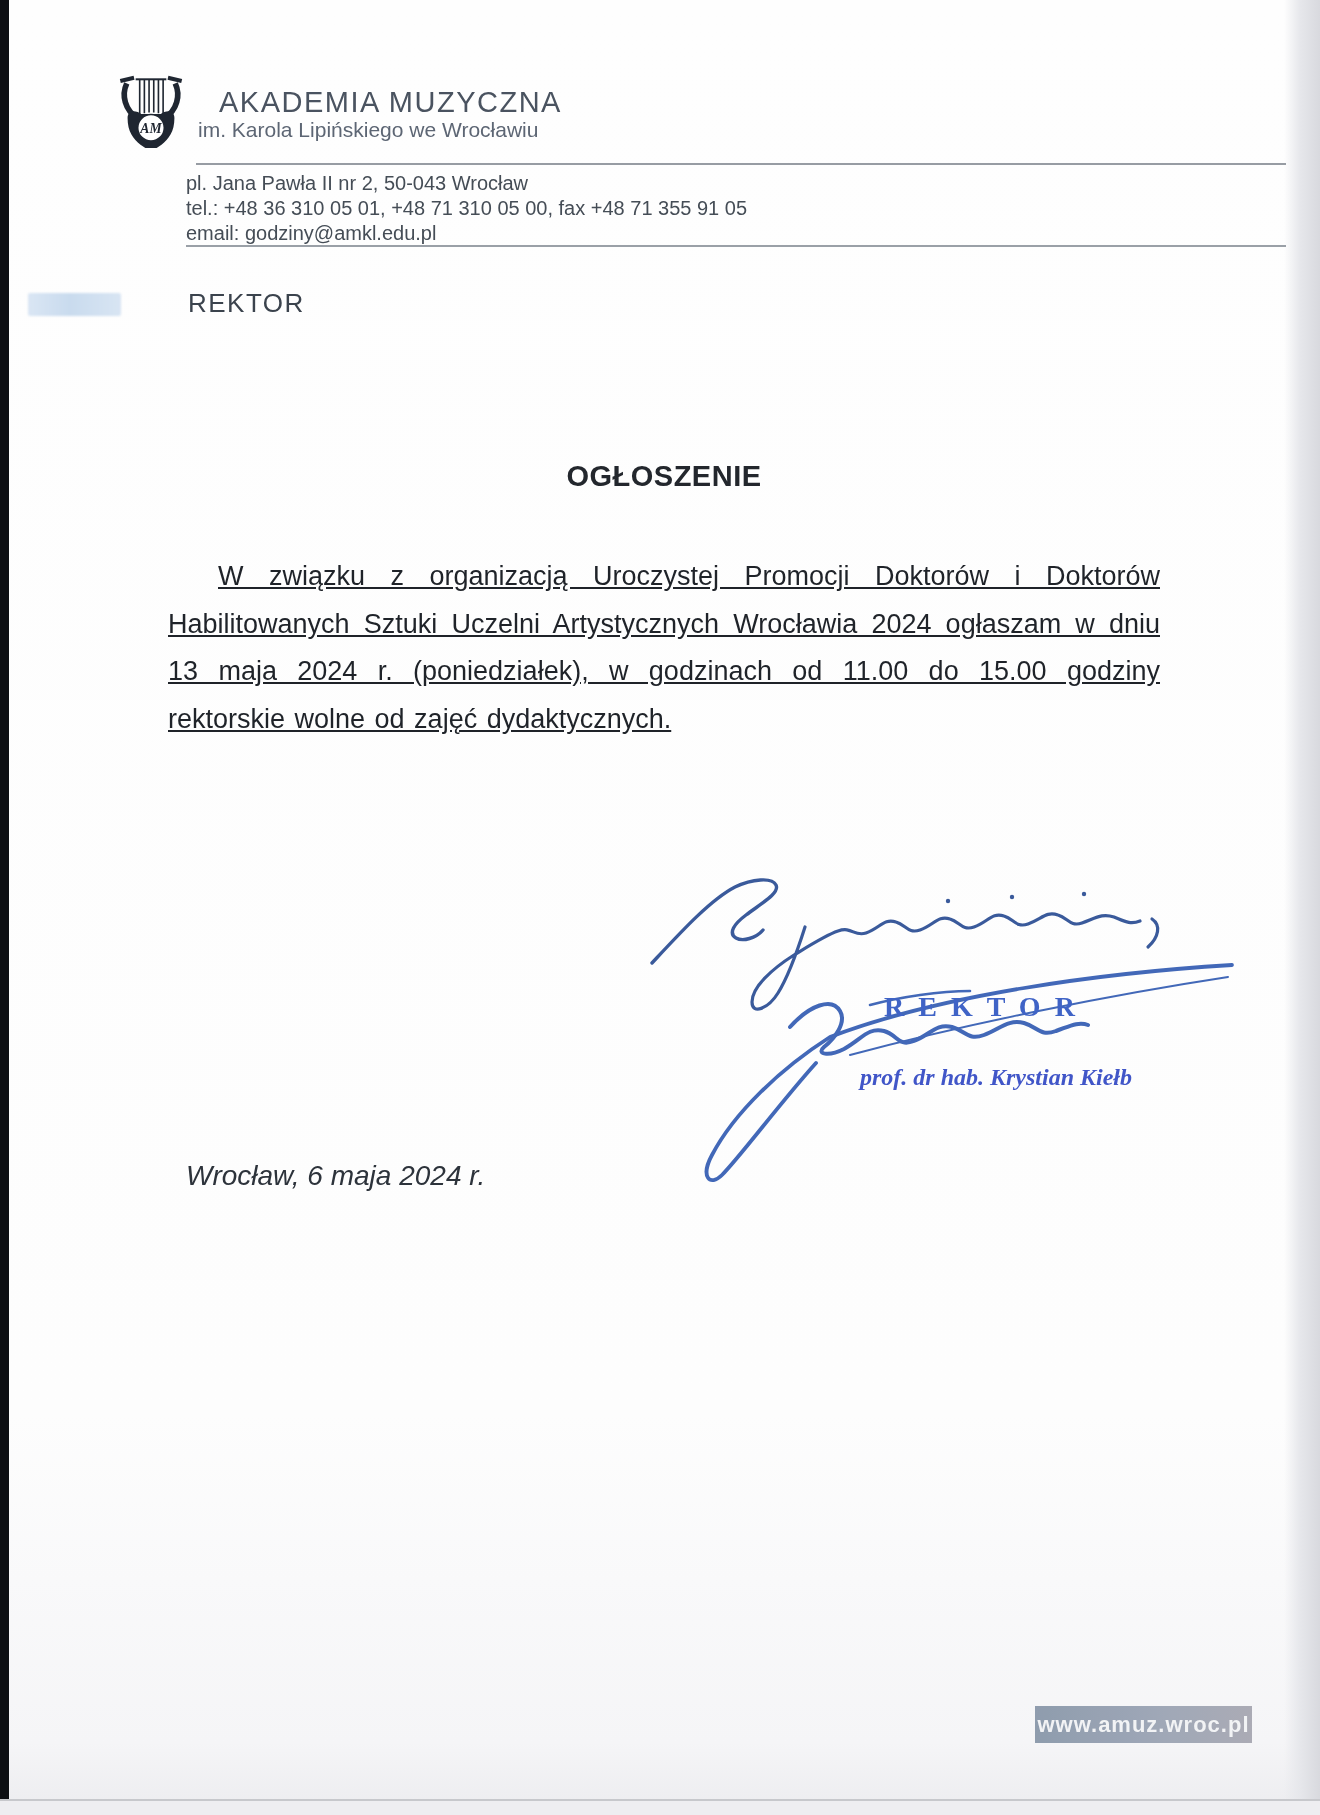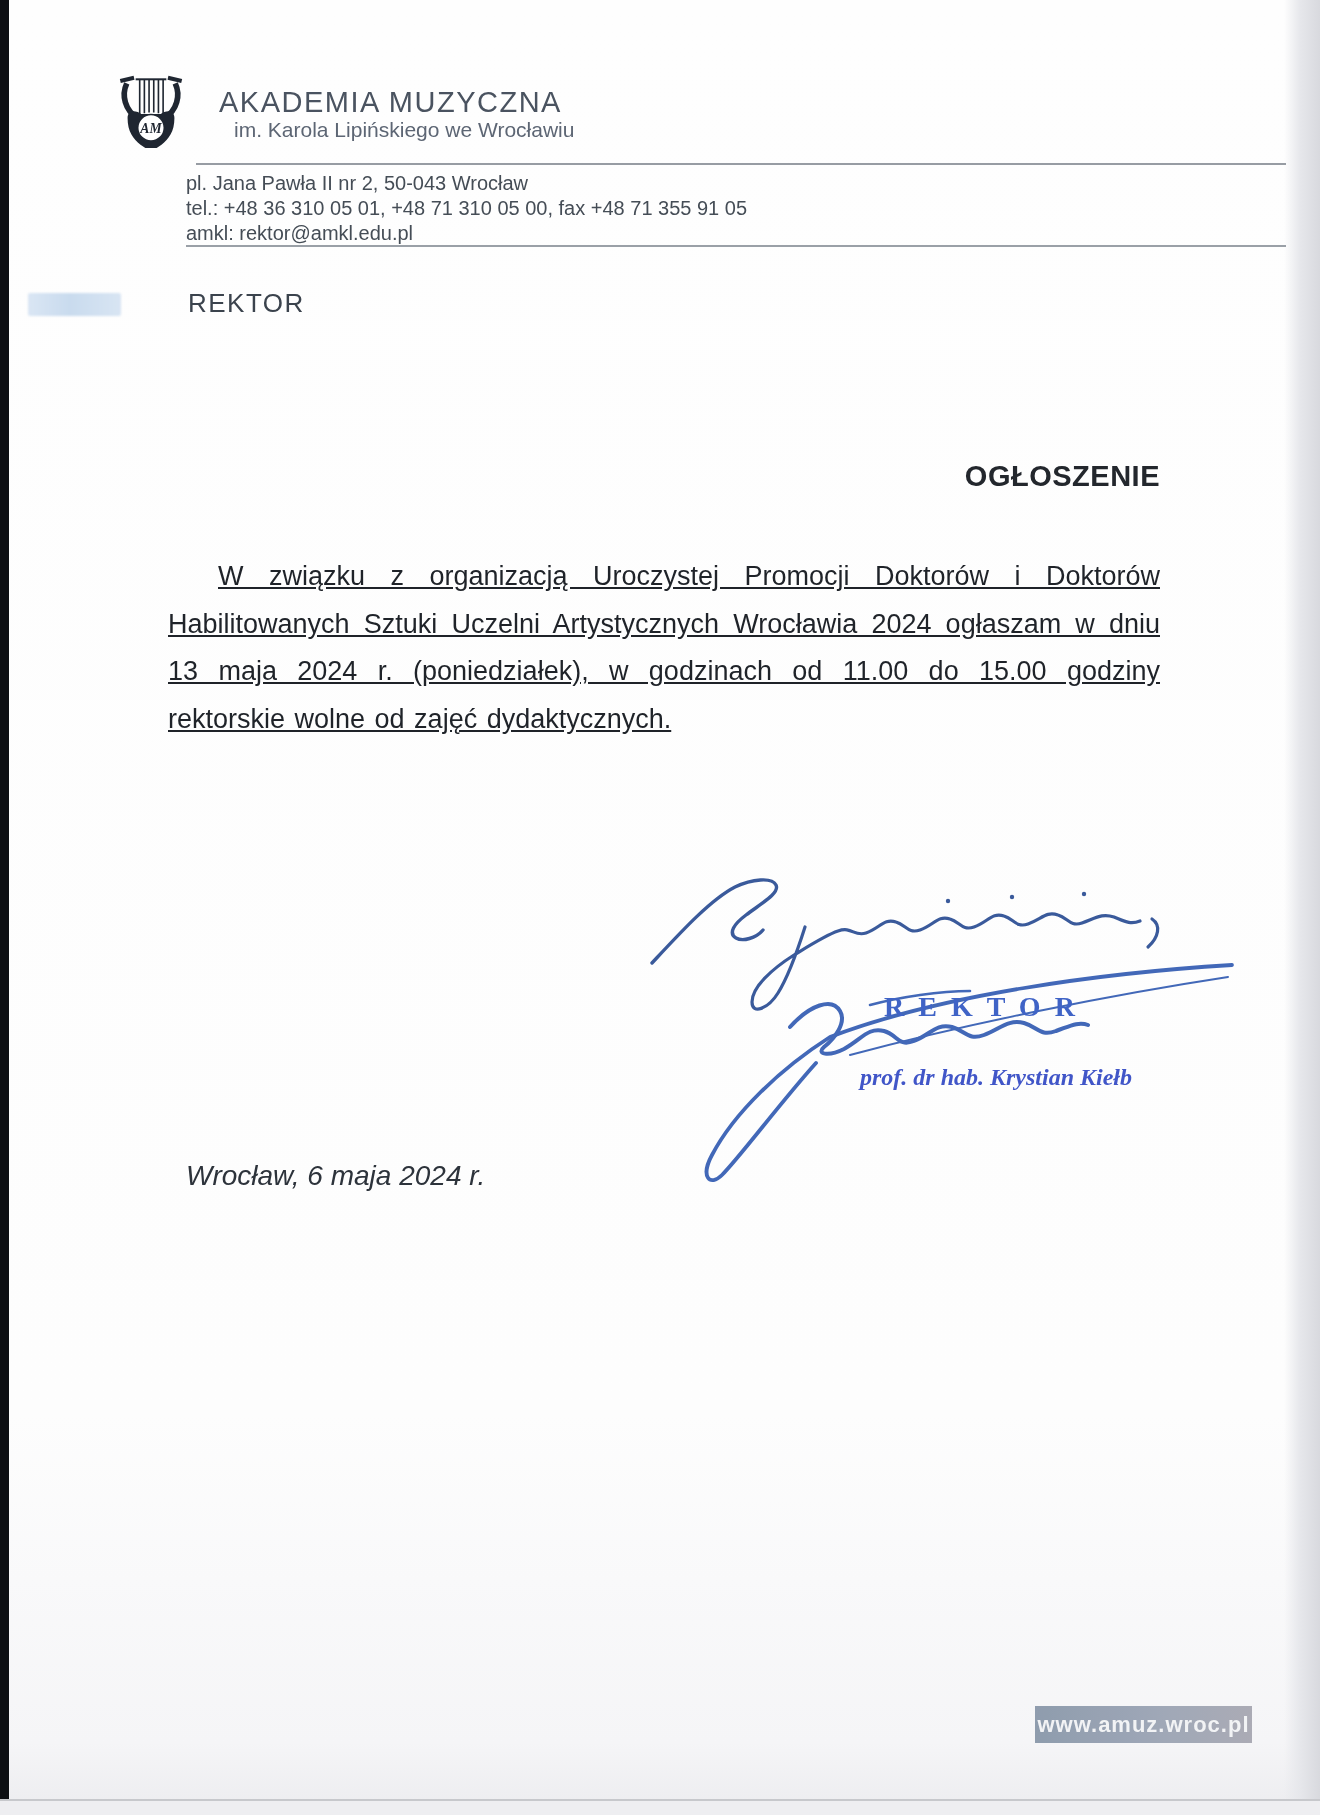--- a/index.html
+++ b/index.html
@@ -17,28 +17,28 @@
     background:linear-gradient(90deg,rgba(232,233,237,0) 0%,#e6e7eb 45%,#d8d9de 100%);}
   .scan-edge-bottom{position:absolute;left:0;bottom:0;width:1320px;height:14px;
     background:#eeeef1;border-top:2px solid #c7c8cc;}
   .highlight-artifact{position:absolute;left:28px;top:293px;width:93px;height:23px;
     background:linear-gradient(90deg,#dae6f4 0%,#c9dbee 45%,#d8e5f3 100%);
     filter:blur(1.2px);border-radius:2px;}
   
   .logo{position:absolute;left:110px;top:68px;width:82px;height:84px;}
   .org-name{position:absolute;left:197px;top:86px;font-size:29px;letter-spacing:1.5px;
     color:#4a5360;font-weight:400;margin-left:22px;}
-  .org-subtitle{position:absolute;left:198px;top:118px;font-size:21px;color:#5d6674;margin-left:36px;}
+  .org-subtitle{position:absolute;left:198px;top:118px;font-size:21px;color:#5d6674;}
   .rule{position:absolute;height:2px;background:#979ca3;}
   .rule1{left:196px;top:163px;width:1090px;}
   .rule2{left:186px;top:245px;width:1100px;background:#9aa0a7;}
   .address{position:absolute;left:186px;top:171px;font-size:20px;color:#454d56;line-height:25px;}
   .sender{position:absolute;left:188px;top:288px;font-size:26px;letter-spacing:1.5px;color:#3b434d;}
   
-  .title{position:absolute;left:168px;top:460px;width:992px;margin:0;text-align:right;
+  .title{position:absolute;left:168px;top:460px;width:992px;margin:0;text-align:center;
     font-size:29px;font-weight:700;color:#23272d;letter-spacing:0.5px;}
   .body-text{position:absolute;left:168px;top:553px;width:992px;margin:0;
     font-size:27px;line-height:47.5px;color:#1f2329;text-align:justify;text-indent:50px;
     word-spacing:2px;text-decoration:underline;}
   
   .sig-svg{position:absolute;left:640px;top:855px;width:600px;height:330px;}
   .stamp-title{position:absolute;left:884px;top:991px;font-family:"Liberation Serif","DejaVu Serif",serif;
     font-size:28px;font-weight:600;letter-spacing:14px;color:#3f63c6;}
   .stamp-name{position:absolute;left:860px;top:1064px;font-family:"Liberation Serif","DejaVu Serif",serif;
     font-size:24px;font-style:italic;font-weight:600;color:#4156c8;}
@@ -75,21 +75,21 @@
     <circle cx="50" cy="74" r="16.5" fill="#ffffff" stroke="#1f2631" stroke-width="2"></circle>
     <text x="50" y="80" text-anchor="middle" font-family="Liberation Serif, DejaVu Serif, serif" font-style="italic" font-weight="700" font-size="17" fill="#1f2631">AM</text>
   </svg>
   <div class="org-name">AKADEMIA MUZYCZNA</div>
   <div class="org-subtitle">im. Karola Lipińskiego we Wrocławiu</div>
 
   <div class="rule rule1"></div>
   <div class="address">
     <div>pl. Jana Pawła II nr 2, 50-043 Wrocław</div>
     <div>tel.: +48 36 310 05 01, +48 71 310 05 00, fax +48 71 355 91 05</div>
-    <div>amkl: rektor@amkl.edu.pl</div>
+    <div>email: godziny@amkl.edu.pl</div>
   </div>
   <div class="rule rule2"></div>
 
   <div class="sender">REKTOR</div>
 
   <h1 class="title">OGŁOSZENIE</h1>
   <p class="body-text">W związku z organizacją Uroczystej Promocji Doktorów i Doktorów Habilitowanych Sztuki Uczelni Artystycznych Wrocławia 2024 ogłaszam w dniu 13 maja 2024 r. (poniedziałek), w godzinach od 11.00 do 15.00 godziny rektorskie wolne od zajęć dydaktycznych.</p>
 
   <svg class="sig-svg" viewBox="0 0 600 330" role="img" aria-label="Z poważaniem,">
 

